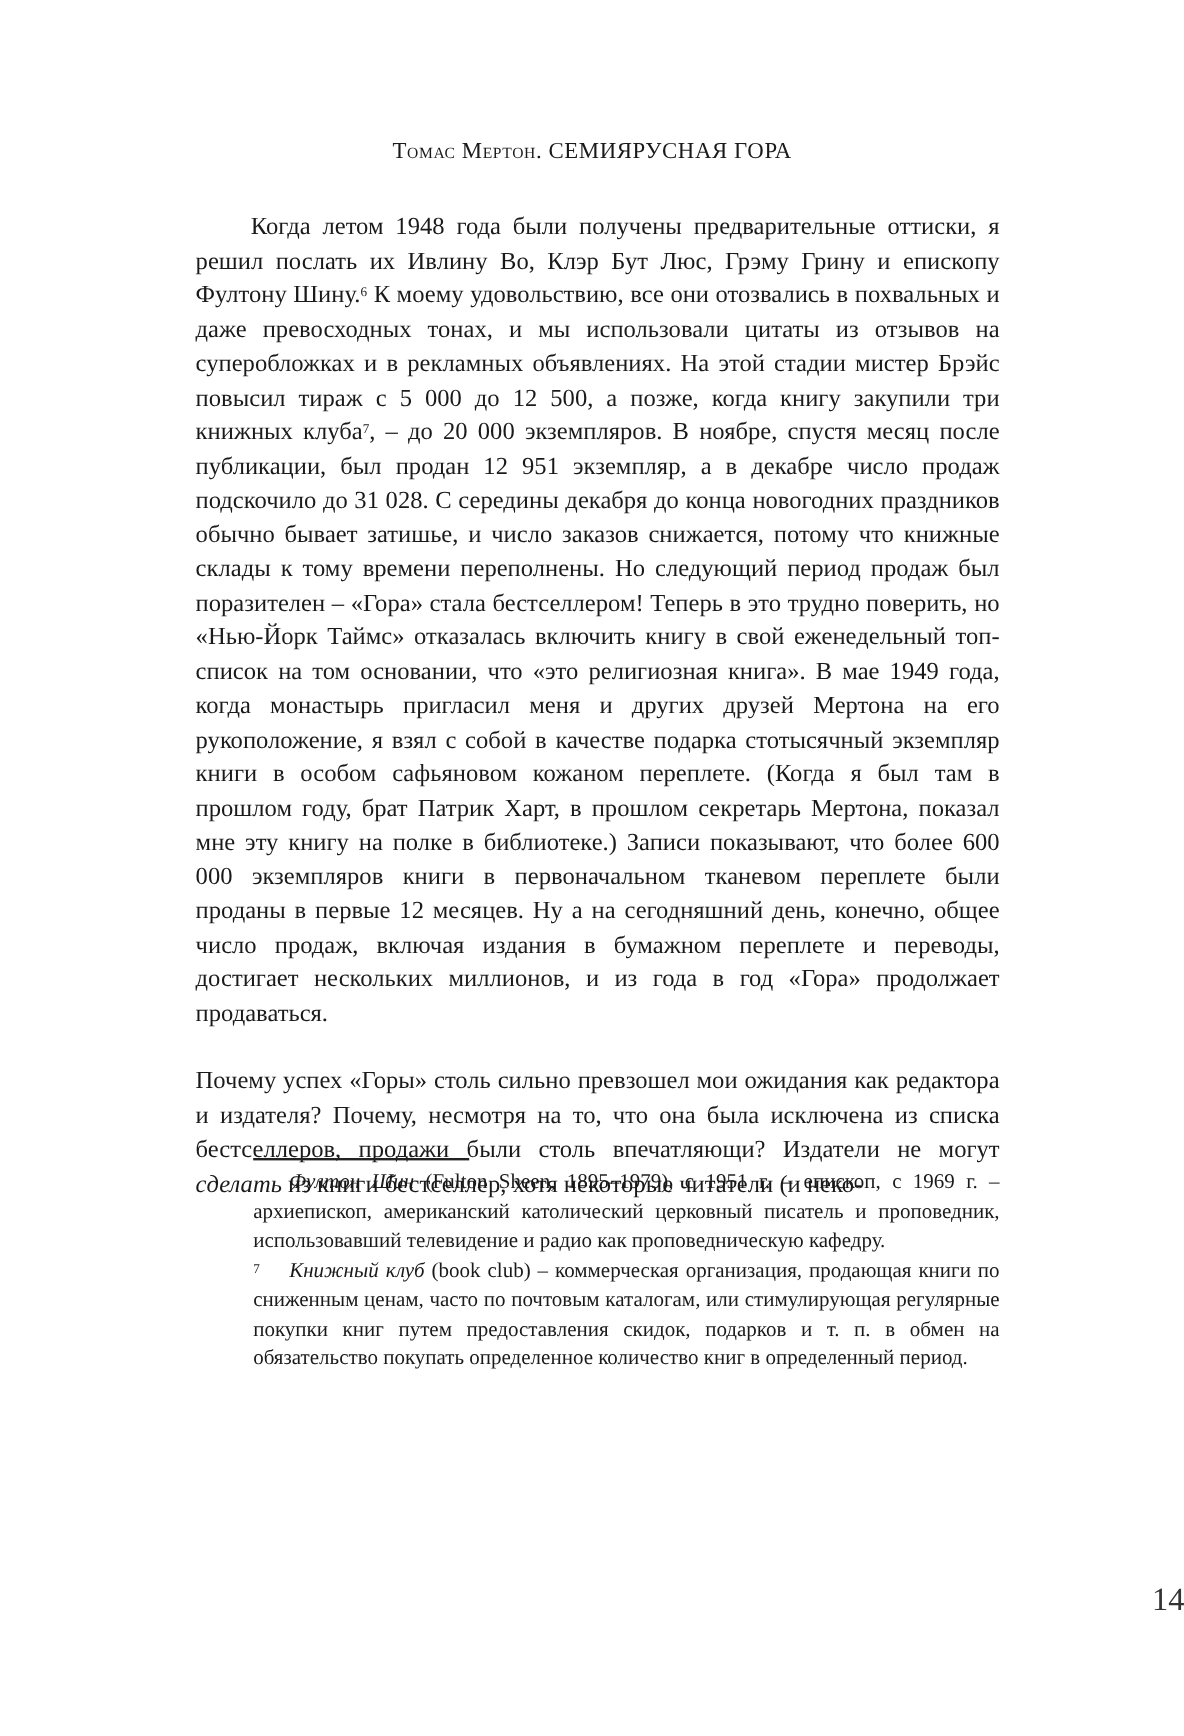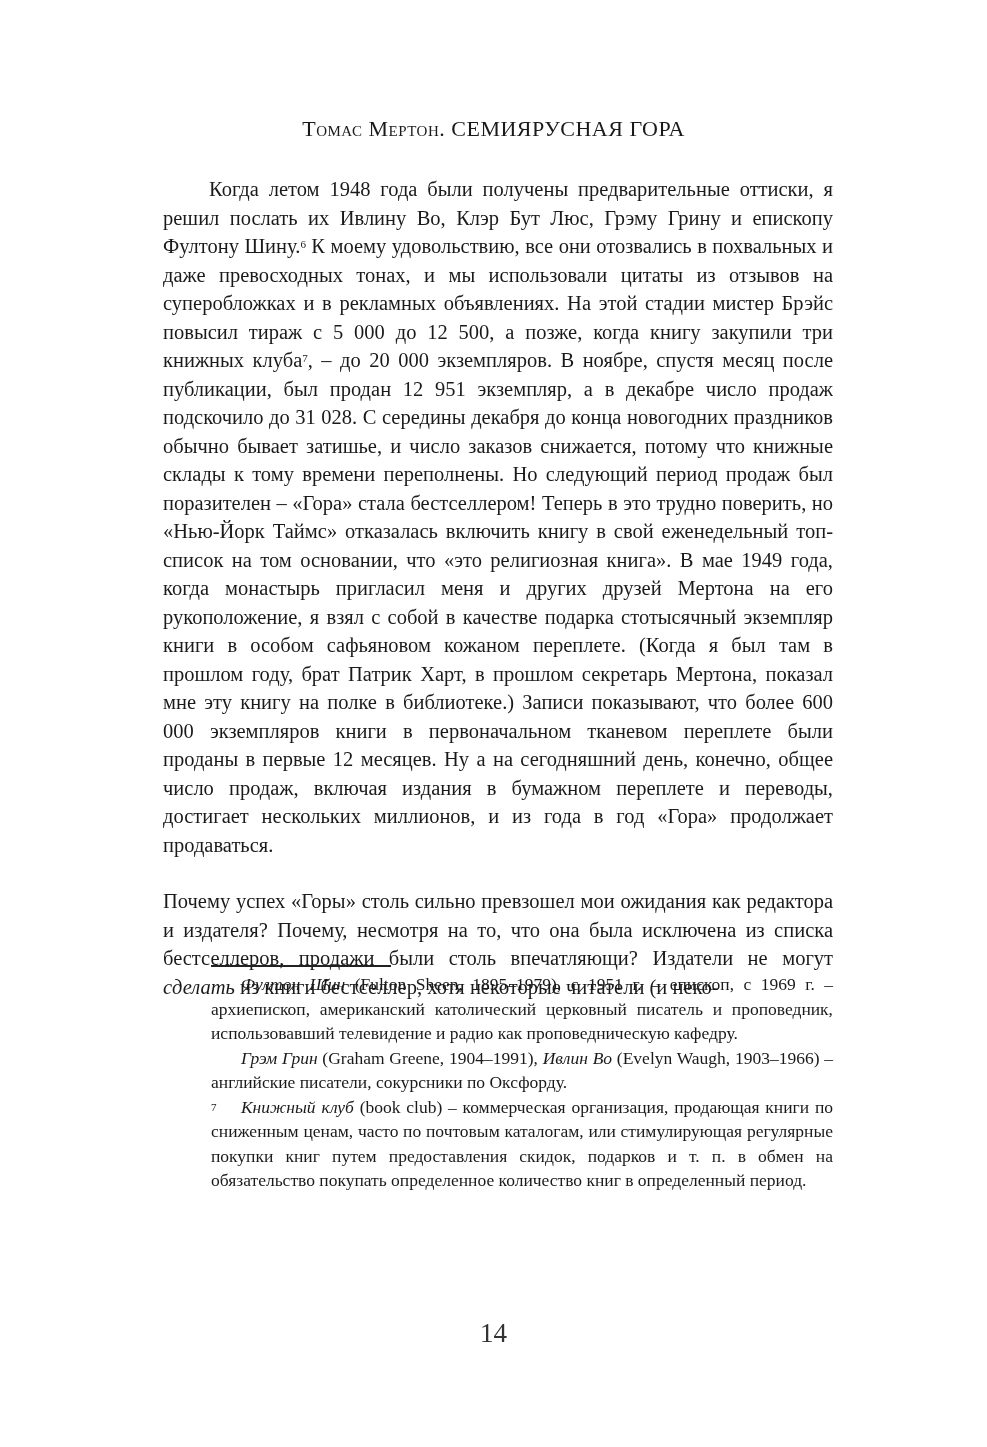--- a/index.html
+++ b/index.html
@@ -1,51 +1,50 @@
 <!DOCTYPE html>
 <html><head>
 <meta charset="utf-8">
 <style>
   html, body { margin: 0; padding: 0; background: #ffffff; }
   body { width: 987px; height: 1447px; position: relative; overflow: hidden;
          font-family: "Liberation Serif", "DejaVu Serif", serif; color: #1a1a1a; }
   .running-head { position: absolute; top: 116px; left: 0; width: 987px; text-align: center;
-                  font-size: 22px; letter-spacing: 0.5px; }
+                  font-size: 19px; letter-spacing: 0.5px; }
   .running-head .sc { font-variant: small-caps; }
   .body-text { position: absolute; left: 163px; width: 670px; top: 175px;
                font-size: 20.5px; line-height: 28.5px; text-align: justify; }
   .body-text p { margin: 0; }
   .body-text p.indent { text-indent: 46px; }
   .body-text p.gap { margin-top: 28px; }
   sup { font-size: 11px; vertical-align: top; position: relative; top: -2px; }
   .fn-rule { position: absolute; left: 211px; top: 965px; width: 180px; height: 1.5px; background: #222; }
   .footnotes { position: absolute; left: 211px; width: 622px; top: 972px;
                font-size: 17.5px; line-height: 24.5px; text-align: justify; }
   .footnotes p { margin: 0; }
   .footnotes p.fn { text-indent: 0; }
   .footnotes p.sub { text-indent: 30px; }
   .fn-num { font-size: 11px; vertical-align: top; display: inline-block; width: 30px; }
-  .page-number { position: absolute; top: 1318px; left: 0; width: 987px; text-align: center;
+  .page-number { position: absolute; top: 1318px; left: 0; width: 987px; text-align: right;
                  font-size: 27px; color: #333; }
   i { font-style: italic; }
 </style>
 </head>
 <body>
 
 <div class="running-head">
   <span class="sc">Томас Мертон.</span>
   <span>СЕМИЯРУСНАЯ ГОРА</span>
 </div>
 
 <div class="body-text">
   <p class="indent"><span>Когда летом 1948 года были получены предварительные оттиски, я решил послать их Ивлину Во, Клэр Бут Люс, Грэму Грину и епископу Фултону Шину.</span><sup>6</sup><span> К моему удовольствию, все они отозвались в похвальных и даже превосходных тонах, и мы использовали цитаты из отзывов на суперобложках и в рекламных объявлениях. На этой стадии мистер Брэйс повысил тираж с 5 000 до 12 500, а позже, когда книгу закупили три книжных клуба</span><sup>7</sup><span>, – до 20 000 экземпляров. В ноябре, спустя месяц после публикации, был продан 12 951 экземпляр, а в декабре число продаж подскочило до 31 028. С середины декабря до конца новогодних праздников обычно бывает затишье, и число заказов снижается, потому что книжные склады к тому времени переполнены. Но следующий период продаж был поразителен – «Гора» стала бестселлером! Теперь в это трудно поверить, но «Нью-Йорк Таймс» отказалась включить книгу в свой еженедельный топ-список на том основании, что «это религиозная книга». В мае 1949 года, когда монастырь пригласил меня и других друзей Мертона на его рукоположение, я взял с собой в качестве подарка стотысячный экземпляр книги в особом сафьяновом кожаном переплете. (Когда я был там в прошлом году, брат Патрик Харт, в прошлом секретарь Мертона, показал мне эту книгу на полке в библиотеке.) Записи показывают, что более 600 000 экземпляров книги в первоначальном тканевом переплете были проданы в первые 12 месяцев. Ну а на сегодняшний день, конечно, общее число продаж, включая издания в бумажном переплете и переводы, достигает нескольких миллионов, и из года в год «Гора» продолжает продаваться.</span></p>
   <p class="gap"><span>Почему успех «Горы» столь сильно превзошел мои ожидания как редактора и издателя? Почему, несмотря на то, что она была исключена из списка бестселлеров, продажи были столь впечатляющи? Издатели не могут </span><i>сделать</i><span> из книги бестселлер, хотя некоторые читатели (и неко-</span></p>
 </div>
 
 <div class="fn-rule"></div>
 
 <div class="footnotes">
   <p class="sub"><i>Фултон Шин</i><span> (Fulton Sheen, 1895–1979), с 1951 г. – епископ, с 1969 г. – архиепископ, американский католический церковный писатель и проповедник, использовавший телевидение и радио как проповедническую кафедру.</span></p>
-  <p class="sub"><i>Грэм Грин</i><span> (Graham Greene, 1904–1991), </span><i>Ивлин Во</i><span> (Evelyn Waugh, 1903–1966) – английские писатели, сокурсники по Оксфорду.</span></p>
   <p class="fn"><span class="fn-num">7</span><i>Книжный клуб</i><span> (book club) – коммерческая организация, продающая книги по сниженным ценам, часто по почтовым каталогам, или стимулирующая регулярные покупки книг путем предоставления скидок, подарков и т. п. в обмен на обязательство покупать определенное количество книг в определенный период.</span></p>
 </div>
 
 <div class="page-number">14</div>
 
 </body></html>

